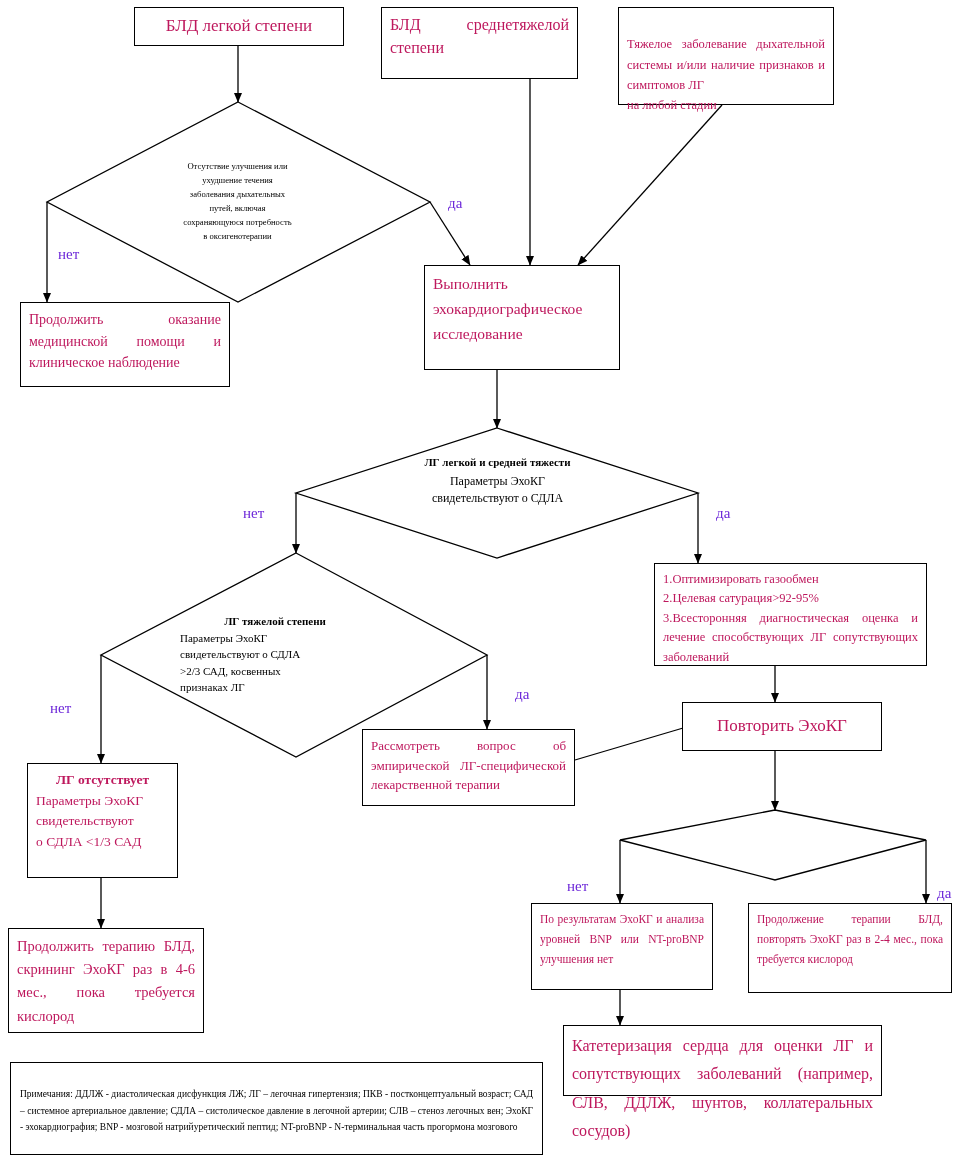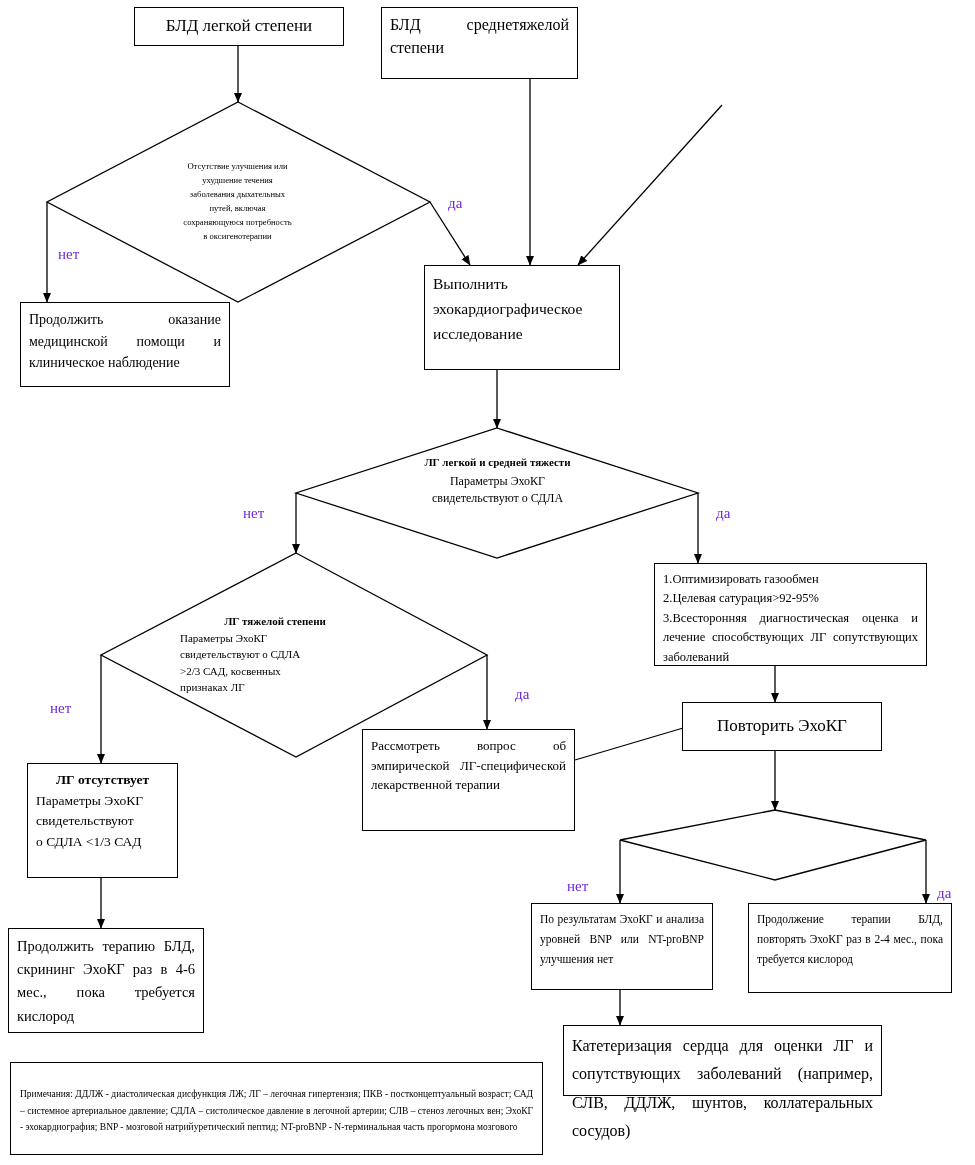--- a/index.html
+++ b/index.html
@@ -19,21 +19,21 @@
     overflow: hidden;
   }
   .box {
     position: absolute;
     box-sizing: border-box;
     border: 1.5px solid #000;
     background: #fff;
     padding: 6px 8px;
     font-family: "Liberation Serif", "DejaVu Serif", serif;
     line-height: 1.42;
-    color: #000000;
+    color: #be185d;
     text-align: justify;
     text-justify: inter-word;
   }
   .box.left { text-align: left; }
   .box.center { text-align: center; }
   .diamond-label {
     position: absolute;
     text-align: center;
     line-height: 1.3;
     color: #000;
@@ -121,36 +121,40 @@
   </svg>
 
   <div class="box center" style="left:134px; top:7px; width:210px; height:39px; font-size:17px; display:flex; align-items:center; justify-content:center;">
     <span>БЛД легкой степени</span>
   </div>
 
   <div class="box" style="left:381px; top:7px; width:197px; height:72px; font-size:16px;">
     <span>БЛД среднетяжелой степени</span>
   </div>
 
+  <div class="box" style="left:618px; top:7px; width:216px; height:98px; font-size:12.5px; line-height:1.62; white-space:pre-line;">
+    <span>Тяжелое заболевание дыхательной системы и/или наличие признаков и симптомов ЛГ
+на любой стадии</span>
+  </div>
 
   <div class="box" style="left:20px; top:302px; width:210px; height:85px; font-size:14px; line-height:1.55;">
     <span>Продолжить оказание медицинской помощи и клиническое наблюдение</span>
   </div>
 
   <div class="box left" style="left:424px; top:265px; width:196px; height:105px; font-size:15.5px; line-height:1.6;">
     <span>Выполнить эхокардиографическое исследование</span>
   </div>
 
   <div class="box left" style="left:654px; top:563px; width:273px; height:103px; font-size:12.5px; line-height:1.55; text-align:justify;">
     <div style="text-align:left;">1.Оптимизировать газообмен</div>
     <div style="text-align:left;">2.Целевая сатурация&gt;92-95%</div>
     <div>3.Всесторонняя диагностическая оценка и лечение способствующих ЛГ сопутствующих заболеваний</div>
   </div>
 
-  <div class="box" style="left:362px; top:729px; width:213px; height:102px; font-size:13px; line-height:1.5;">
+  <div class="box" style="left:362px; top:729px; width:213px; height:77px; font-size:13px; line-height:1.5;">
     <span>Рассмотреть вопрос об эмпирической ЛГ-специфической лекарственной терапии</span>
   </div>
 
   <div class="box center" style="left:682px; top:702px; width:200px; height:49px; font-size:17px; display:flex; align-items:center; justify-content:center;">
     <span>Повторить ЭхоКГ</span>
   </div>
 
   <div class="box left" style="left:27px; top:763px; width:151px; height:115px; font-size:13.5px; line-height:1.52;">
     <div class="bold-line" style="text-align:center;">ЛГ отсутствует</div>
     <div>Параметры ЭхоКГ</div>

